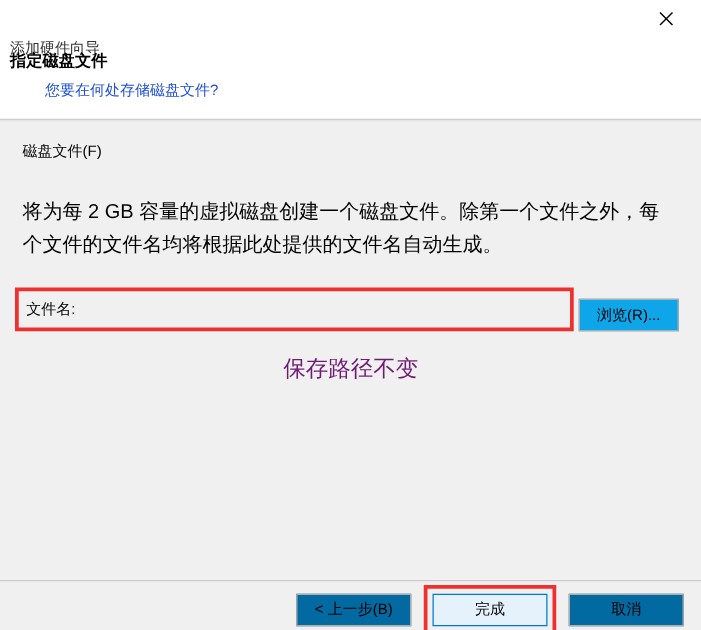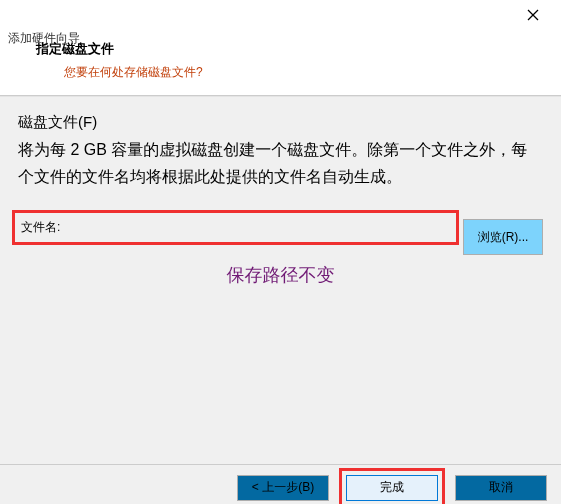--- a/index.html
+++ b/index.html
@@ -24,57 +24,57 @@
     .close-btn {
       width: 40px;
       height: 30px;
       display: flex;
       align-items: center;
       justify-content: center;
       font-size: 16px;
       cursor: default;
     }
     .header {
-      padding: 10px 20px 14px 36px;
+      padding: 10px 20px 14px 8px;
       border-bottom: 1px solid #ccc;
     }
     .header-title {
       font-weight: bold;
       font-size: 13px;
       margin-bottom: 6px;
     }
     .header-sub {
       padding-left: 28px;
       font-size: 12px;
-      color: #c2410c;
+      color: #1d4ed8;
     }
     .content {
       padding: 16px 18px 0 18px;
       background: #f0f0f0;
       height: calc(504px - 30px - 60px - 46px);
       border-top: 1px solid #e4e4e4;
     }
     .section-label {
-      font-size: 15px;
-      margin-bottom: 4px;
+      font-size: 12px;
+      margin-bottom: 26px;
     }
     .desc {
       font-size: 16px;
       line-height: 1.7;
       margin-bottom: 20px;
     }
     .filerow-label {
       font-size: 12px;
       white-space: nowrap;
     }
     .browse-btn {
       width: 80px;
-      height: 36px;
+      height: 26px;
       font-size: 12px;
-      background: #7dd3fc;
+      background: #0ea5e9;
       border: 1px solid #adadad;
       cursor: default;
     }
     .highlight-filerow {
       border: 3px solid #ef3030;
       padding: 6px 6px;
       margin: 0 -6px 10px -6px;
       display: flex;
       align-items: center;
       gap: 24px;

